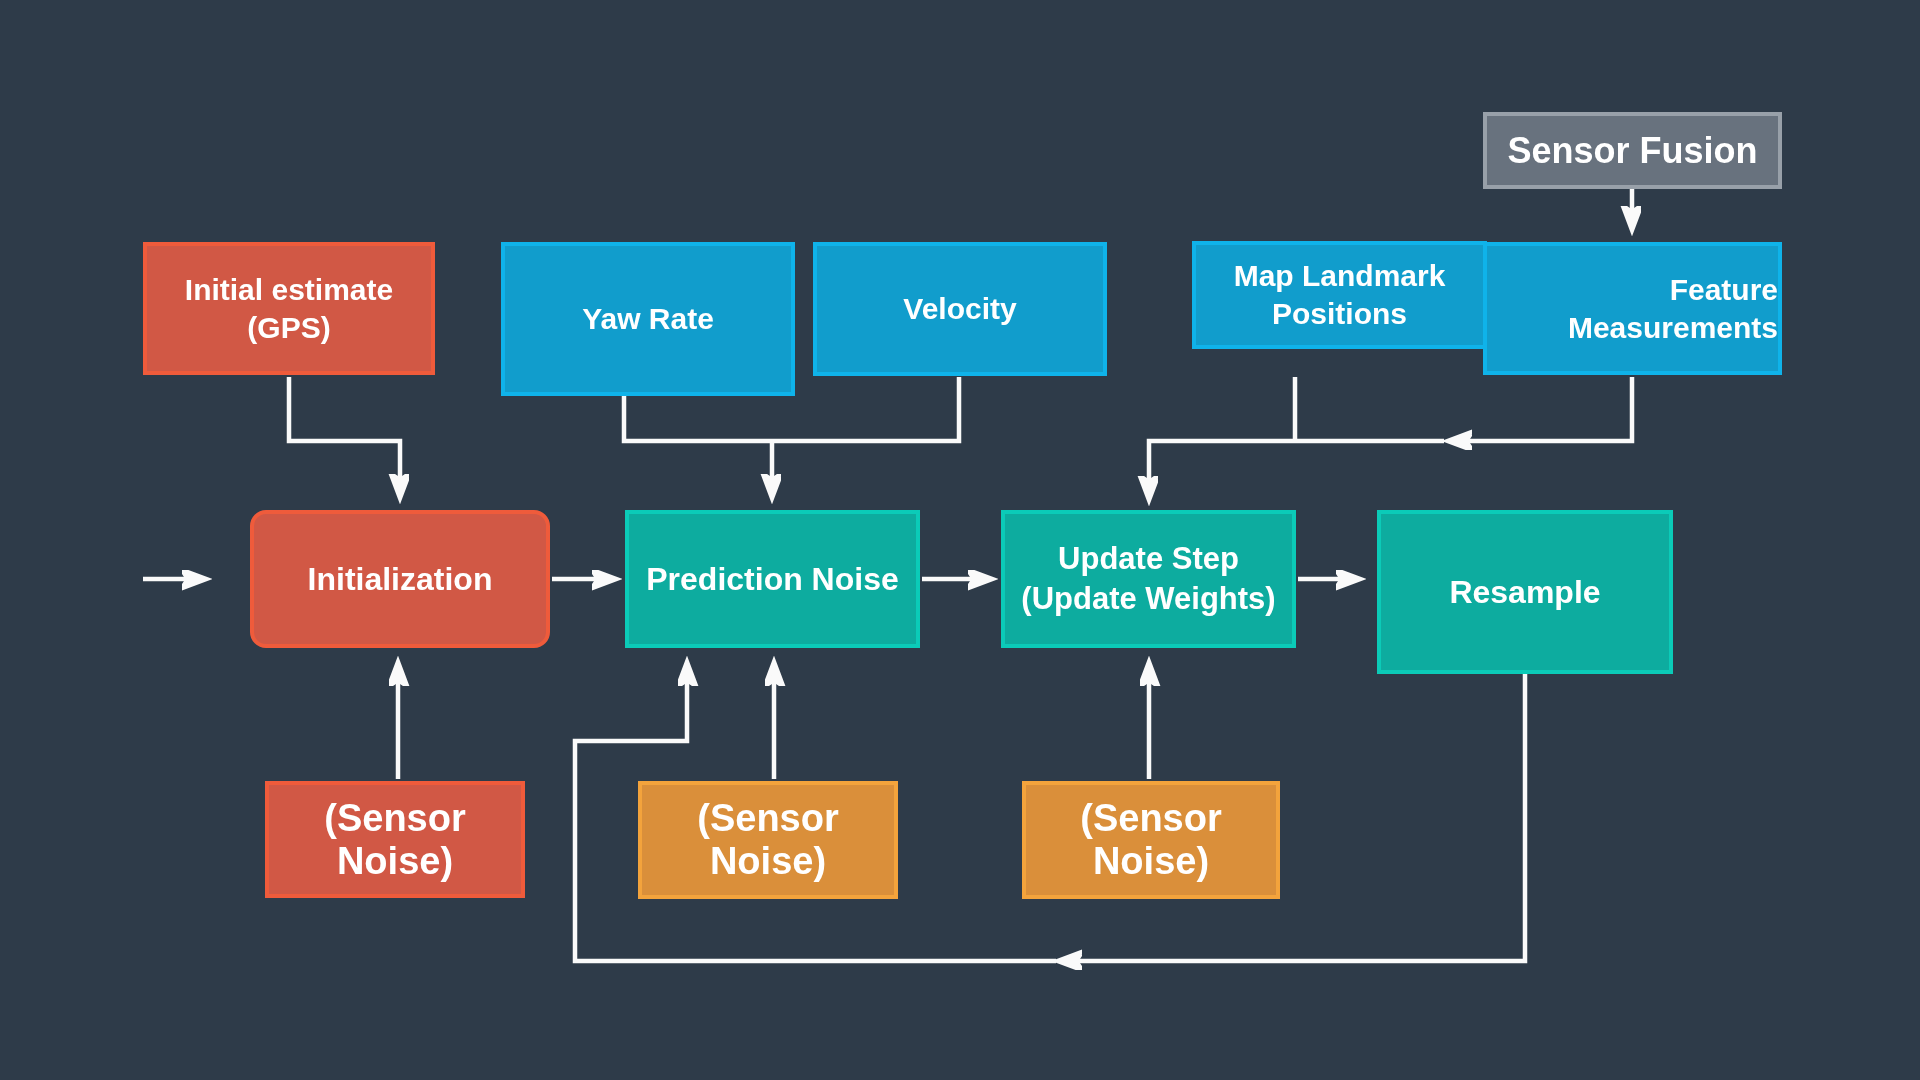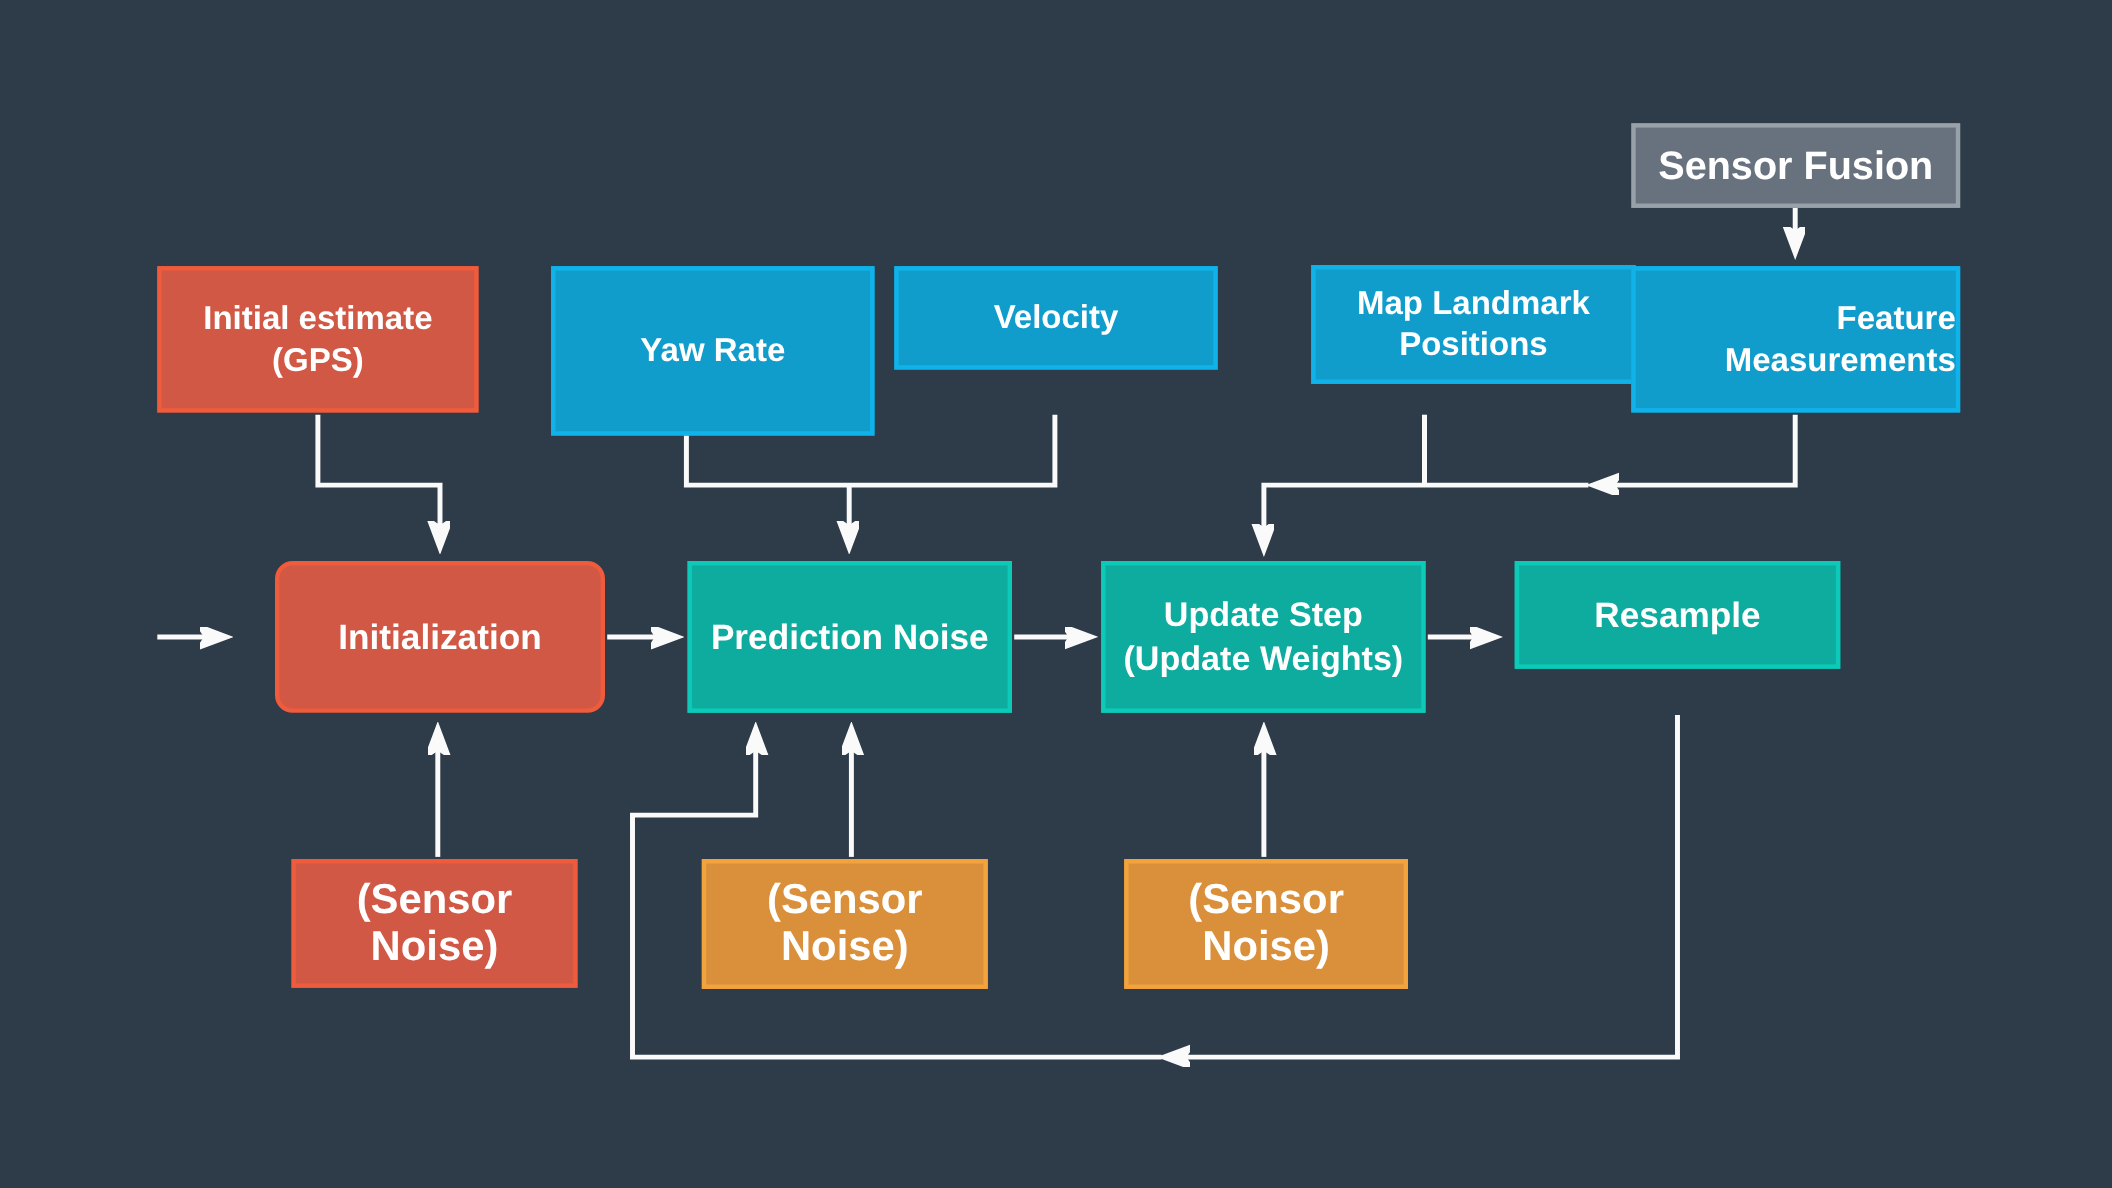--- a/index.html
+++ b/index.html
@@ -86,21 +86,21 @@
 
   <div class="box red row-top" style="left:143px; top:242px; width:292px; height:133px;">
     <span>Initial estimate</span>
     <span>(GPS)</span>
   </div>
 
   <div class="box blue row-top" style="left:477px; top:242px; width:294px; height:154px;margin-left:24px;">
     <span>Yaw Rate</span>
   </div>
 
-  <div class="box blue row-top" style="left:813px; top:242px; width:294px; height:94px;justify-content:center;">
+  <div class="box blue row-top" style="left:813px; top:242px; width:294px; height:134px;justify-content:center;">
     <span>Velocity</span>
   </div>
 
   <div class="box blue row-top" style="left:1192px; top:241px; width:295px; height:108px;">
     <span>Map Landmark</span>
     <span>Positions</span>
   </div>
 
   <div class="box blue row-top" style="left:1483px; top:242px; width:299px; height:133px;align-items:flex-end;">
     <span>Feature</span>
@@ -113,21 +113,21 @@
 
   <div class="box teal row-mid" style="left:625px; top:510px; width:295px; height:138px;">
     <span>Prediction Noise</span>
   </div>
 
   <div class="box teal row-mid" style="left:1001px; top:510px; width:295px; height:138px; font-size:31px;">
     <span>Update Step</span>
     <span>(Update Weights)</span>
   </div>
 
-  <div class="box teal row-mid" style="left:1377px; top:510px; width:296px; height:98px;">
+  <div class="box teal row-mid" style="left:1377px; top:510px; width:296px; height:164px;">
     <span>Resample</span>
   </div>
 
   <div class="box red row-noise" style="left:265px; top:781px; width:260px; height:117px;">
     <span>(Sensor Noise)</span>
   </div>
 
   <div class="box orange row-noise" style="left:638px; top:781px; width:260px; height:118px;">
     <span>(Sensor Noise)</span>
   </div>

